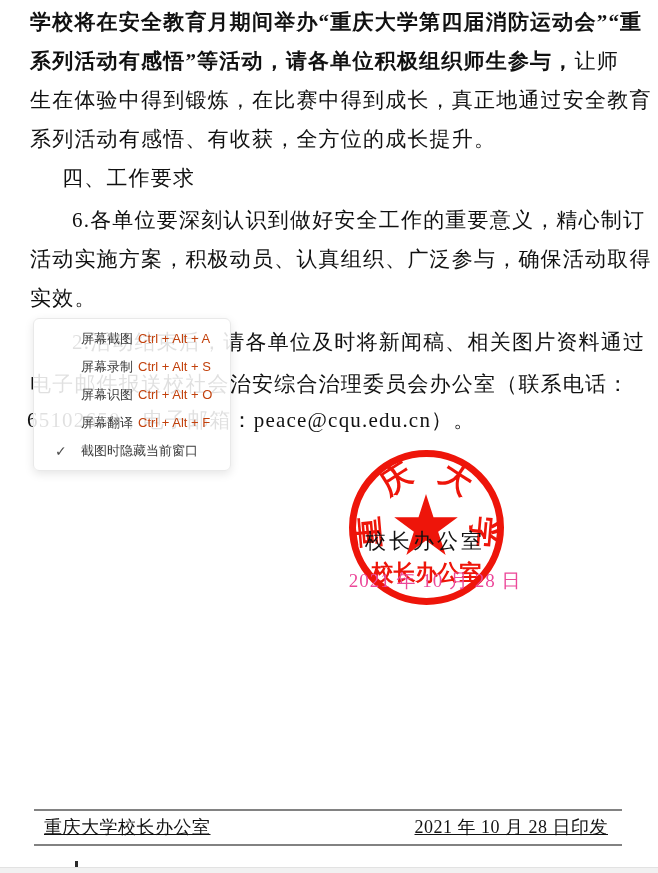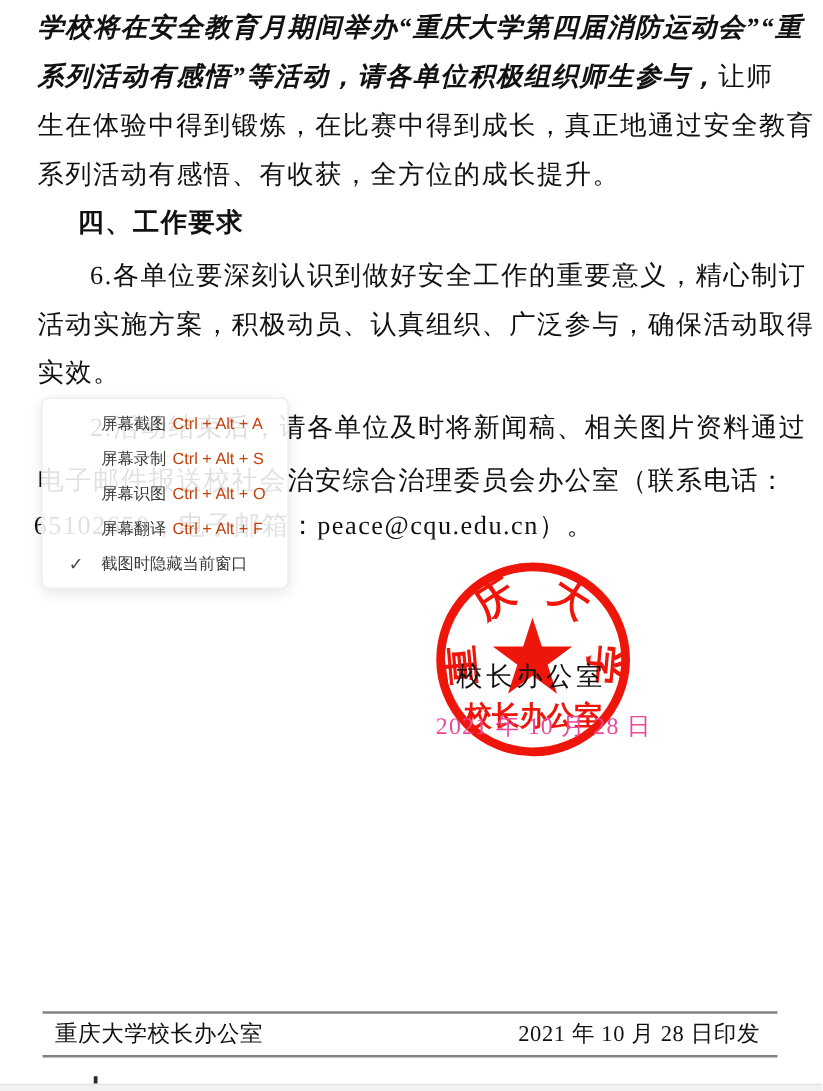--- a/index.html
+++ b/index.html
@@ -7,22 +7,22 @@
   body { position: relative; font-family: "Liberation Serif", "DejaVu Serif", serif; }
 
   
   .doc-line {
     position: absolute;
     font-size: 21px;
     letter-spacing: 1.2px;
     color: #111;
     white-space: nowrap;
   }
-  .doc-line .seg-bold { font-weight: bold; font-style: italic; }
-  .doc-line.heading { font-weight: bold; text-align: right; }
+  .doc-line .seg-bold { font-weight: bold; }
+  .doc-line.heading { font-weight: normal; text-align: right; }
 
   
   .seal {
     position: absolute;
     left: 349px; top: 450px;
     width: 155px; height: 155px;
     z-index: 2;
   }
   .seal-ring {
     position: absolute; inset: 0;
@@ -99,21 +99,21 @@
     width: 20px; font-size: 14px; color: #4d4d4d;
   }
 
   
   .footer-rule { position: absolute; left: 34px; width: 588px; border-top: 2px solid #828282; }
   .footer-rule.top { top: 809px; }
   .footer-rule.bottom { top: 844px; }
   .footer-row {
     position: absolute; left: 34px; top: 815px; width: 588px;
     display: flex; justify-content: space-between; align-items: center;
-    font-size: 18px; color: #111;
+    font-size: 18px; color: #111; text-decoration: underline;
   }
   .footer-row .f-left  { margin-left: 10px; letter-spacing: 0.5px; }
   .footer-row .f-right { margin-right: 14px; letter-spacing: 0.5px; }
 
   .page-num-mark {
     position: absolute; left: 75px; top: 861px;
     width: 3px; height: 6px; background: #2a2a2a;
   }
   .bottom-strip {
     position: absolute; left: 0; top: 867px;

